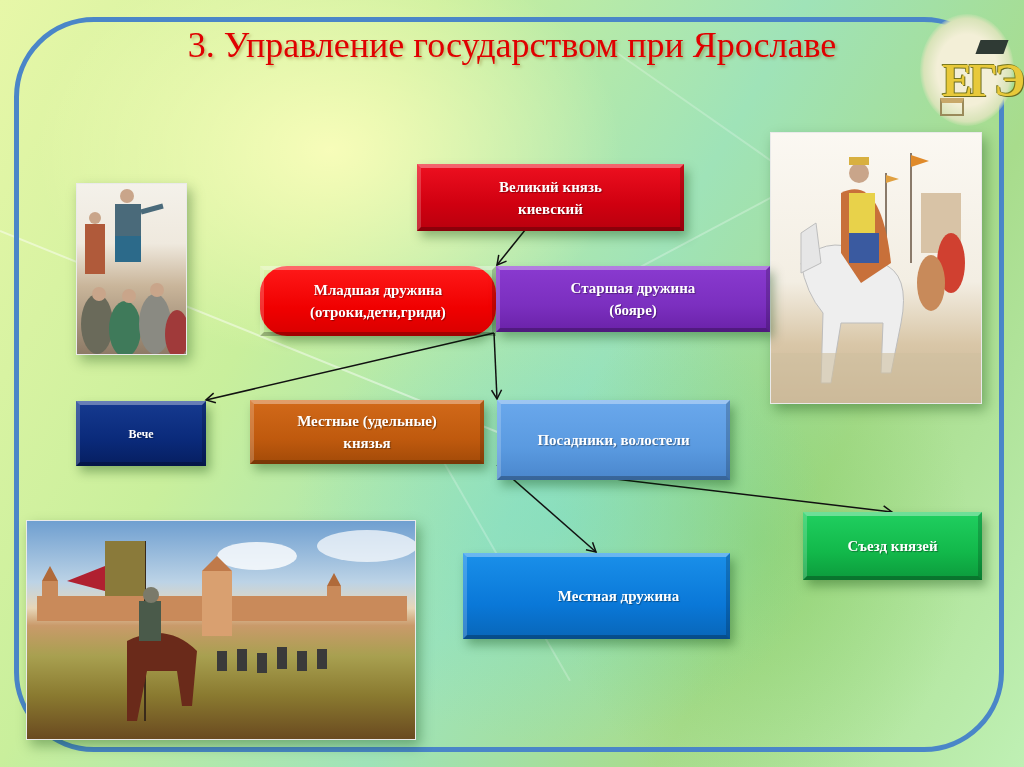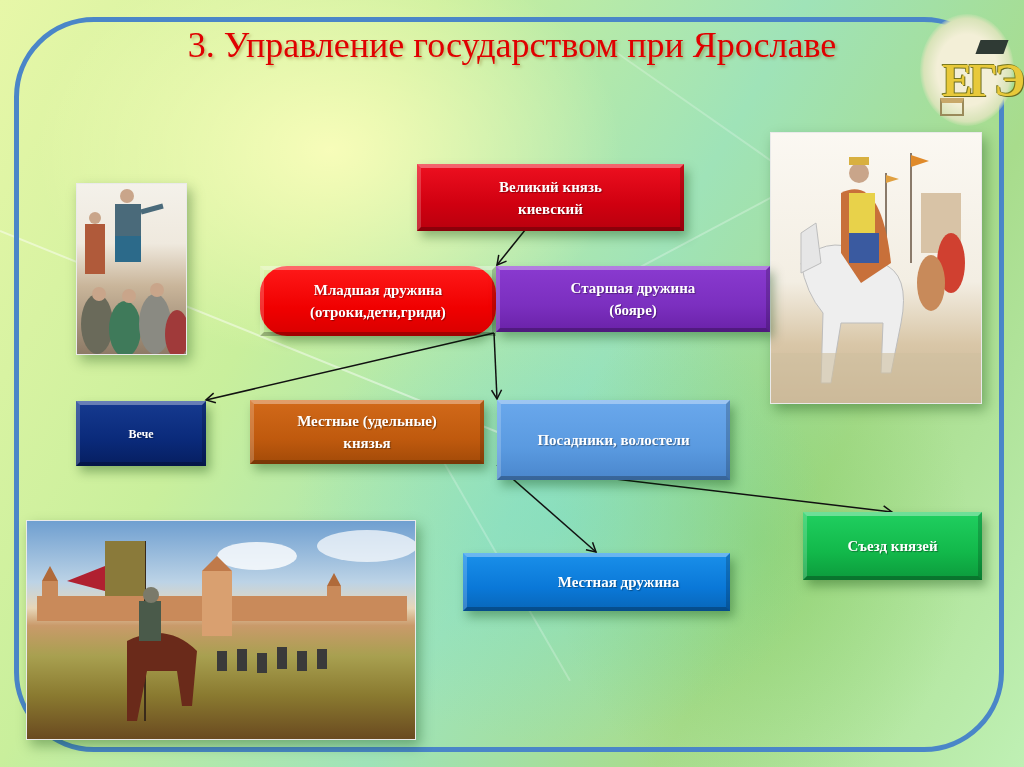--- a/index.html
+++ b/index.html
@@ -192,15 +192,15 @@
 </div>
 
 <div class="box" style="left:497px;top:400px;width:233px;height:80px;background:linear-gradient(180deg,#6aa8ec,#5a9ae0 60%,#4a86cc);">
   <div>Посадники, волостели</div>
 </div>
 
 <div class="box" style="left:803px;top:512px;width:179px;height:68px;background:linear-gradient(180deg,#20d060,#12b84a 60%,#0c9a3c);">
   <div>Съезд князей</div>
 </div>
 
-<div class="box" style="left:463px;top:553px;width:267px;height:58px;background:linear-gradient(180deg,#1a90ea,#0a78d8 60%,#0866b8);padding-left:44px;">
+<div class="box" style="left:463px;top:553px;width:267px;height:86px;background:linear-gradient(180deg,#1a90ea,#0a78d8 60%,#0866b8);padding-left:44px;">
   <div>Местная дружина</div>
 </div>
 
 </body></html>

